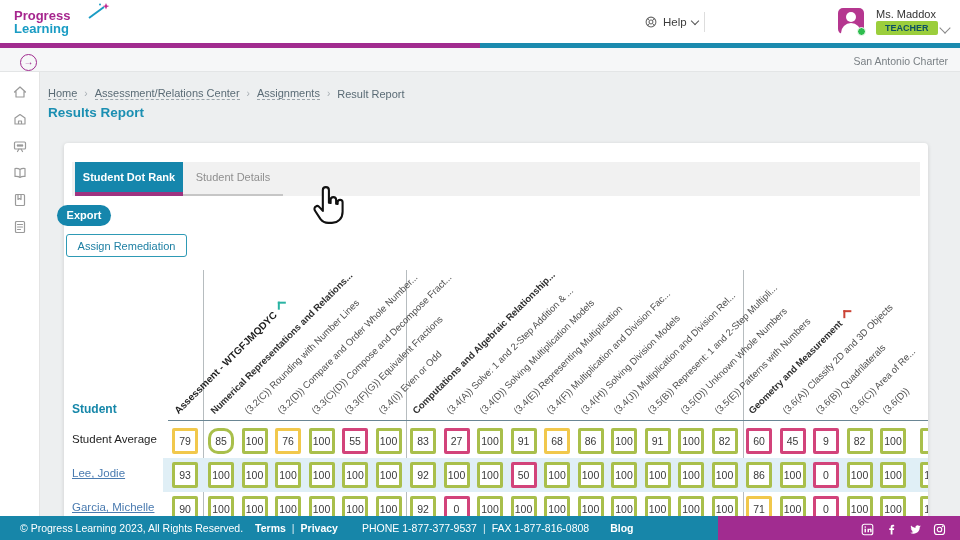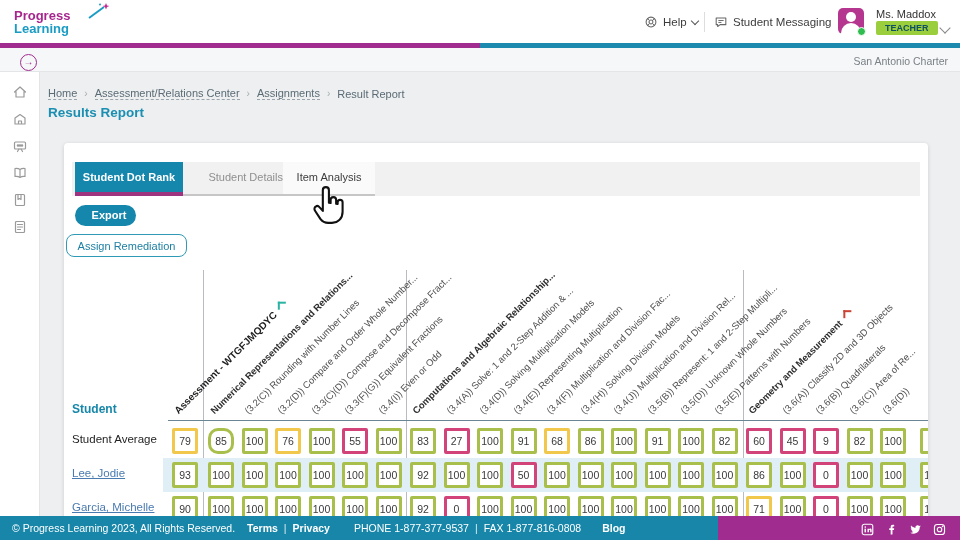--- a/index.html
+++ b/index.html
@@ -49,26 +49,26 @@
   #breadcrumb .sep{color:#a6adb2;font-size:10px;}
   #page-title{left:48px;top:105px;font-size:13.5px;font-weight:bold;color:#1b8fb2;}
   #card{left:64px;top:143px;width:864px;height:397px;background:#fff;border-radius:4px;
     box-shadow:0 1px 4px rgba(0,0,0,.14);}
 
   
   #tabsbar{left:72px;top:162px;width:848px;height:34px;background:#f1f1f1;}
   .tab{position:absolute;top:162px;height:34px;box-sizing:border-box;text-align:center;
     font-size:11px;line-height:30px;cursor:pointer;}
   #tab-0{left:75px;width:108px;background:#1586ac;color:#fff;font-weight:bold;border-bottom:4px solid #9e3380;}
-  #tab-1{left:183px;width:100px;color:#8f8f8f;border-bottom:2px solid #c6c6c6;text-align:right;}
+  #tab-1{left:183px;width:100px;color:#8f8f8f;border-bottom:2px solid #c6c6c6;}
   #tab-2{left:283px;width:92px;color:#3d3d3d;background:#fafafa;border-bottom:2px solid #c6c6c6;}
 
-  #export-btn{left:75px;top:205px;width:54px;height:21px;background:#1586ac;color:#fff;border-radius:11px;
-    font-size:11px;font-weight:bold;text-align:center;line-height:21px;cursor:pointer;padding-left:7px;}
-  #assign-btn{left:66px;top:234px;width:121px;height:23px;background:#fff;border:1px solid #2e9ab5;border-radius:8px;
+  #export-btn{left:57px;top:205px;width:54px;height:21px;background:#1586ac;color:#fff;border-radius:11px;
+    font-size:11px;font-weight:bold;text-align:center;line-height:21px;cursor:pointer;}
+  #assign-btn{left:66px;top:234px;width:121px;height:23px;background:#fff;border:1px solid #2e9ab5;border-radius:3px;
     color:#1d7fa3;font-size:11px;text-align:center;line-height:23px;box-sizing:border-box;cursor:pointer;}
 
   
   #table-layer{left:64px;top:143px;width:864px;height:373px;overflow:hidden;}
   .vline{position:absolute;top:127px;bottom:0;width:1px;background:#b6bcbf;}
   #head-rule{position:absolute;left:104px;top:277px;width:760px;height:1px;background:#6a8694;}
   #student-col-header{position:absolute;left:8px;top:259px;font-size:12px;font-weight:bold;color:#1687a9;}
   .col-label{position:absolute;bottom:100px;white-space:nowrap;font-size:9.5px;
     transform:rotate(-45deg);transform-origin:0 100%;cursor:pointer;}
   .col-label.standard{color:#4f4f4f;}
@@ -78,21 +78,21 @@
     transform:rotate(45deg);margin-left:6px;}
   .stripe{position:absolute;left:99px;width:765px;height:34px;background:#e0eff6;}
   .row-name{position:absolute;left:8px;font-size:11.5px;color:#1f1f1f;white-space:nowrap;}
   .row-name.link{color:#4a7bb0;text-decoration:underline;cursor:pointer;}
   .cell{position:absolute;width:26px;height:26px;box-sizing:border-box;border:3px solid #a9bf4b;
     background:#fff;border-radius:2px;font-size:10.5px;line-height:20px;text-align:center;color:#3a3a3a;}
 
   
   #footer{left:0;top:516px;width:960px;height:24px;z-index:50;}
   #footer-l{position:absolute;left:0;top:0;width:718px;height:24px;background:#1786a9;color:#fff;
-    font-size:10.5px;display:flex;align-items:center;padding-left:12px;box-sizing:border-box;gap:6px;white-space:nowrap;}
+    font-size:10.5px;display:flex;align-items:center;padding-left:20px;box-sizing:border-box;gap:6px;white-space:nowrap;}
   #footer-r{position:absolute;left:718px;top:0;width:242px;height:24px;background:#a12c90;
     display:flex;align-items:center;justify-content:flex-end;gap:11px;padding-right:14px;box-sizing:border-box;}
   .f-link{font-weight:bold;cursor:pointer;}
   .f-sep{opacity:.85;}
   .soc{width:13px;height:13px;cursor:pointer;}
   .soc svg{width:13px;height:13px;}
 
   #cursor{left:312px;top:184px;z-index:60;pointer-events:none;}
 </style>
 </head>
@@ -113,27 +113,20 @@
     <div class="abs top-item" style="left:644px">
       <svg width="14" height="14" viewBox="0 0 16 16">
         <circle cx="8" cy="8" r="5.6" fill="none" stroke="#666" stroke-width="1.2"></circle>
         <circle cx="8" cy="8" r="2.2" fill="none" stroke="#666" stroke-width="1.2"></circle>
         <path d="M4 4l1.6 1.6M12 4l-1.6 1.6M4 12l1.6-1.6M12 12l-1.6-1.6" stroke="#666" stroke-width="1.2"></path>
       </svg>
       <span>Help</span>
       <span class="chev"></span>
     </div>
     <div class="abs vdiv" style="left:704px"></div>
-    <div class="abs top-item" style="left:714px">
-      <svg width="14" height="14" viewBox="0 0 16 16">
-        <path d="M2.5 3.5h11v7.5H7l-2.8 2.2v-2.2H2.5z" fill="none" stroke="#666" stroke-width="1.2" stroke-linejoin="round"></path>
-        <path d="M5 6.3h6M5 8.5h3.5" stroke="#666" stroke-width="1.1"></path>
-      </svg>
-      <span>Student Messaging</span>
-    </div>
     <div id="avatar" class="abs">
       <div class="head"></div>
       <div class="body"></div>
       <div class="dot"></div>
     </div>
     <div id="user-name" class="abs">Ms. Maddox</div>
     <div id="user-badge" class="abs" style="background:#9bce3c">TEACHER</div>
     <div id="user-chev" class="abs"><span class="chev"></span></div>
   </div>
 
@@ -193,21 +186,20 @@
     <span class="sep">›</span>
     <span>Result Report</span>
   </div>
   <div id="page-title" class="abs">Results Report</div>
 
   <div id="card" class="abs"></div>
 
   <div id="tabsbar" class="abs"></div>
   <div id="tab-0" class="tab">Student Dot Rank</div>
   <div id="tab-1" class="tab">Student Details</div>
-  <div id="tab-2" class="tab">Item Analysis</div>
 
   <div id="export-btn" class="abs">Export</div>
   <div id="assign-btn" class="abs">Assign Remediation</div>
 
   <div id="table-layer" class="abs">
     <div class="vline" style="left:139px"></div>
     <div class="vline" style="left:342px"></div>
     <div class="vline" style="left:679px"></div>
     <div id="head-rule"></div>
     <div id="student-col-header">Student</div>

